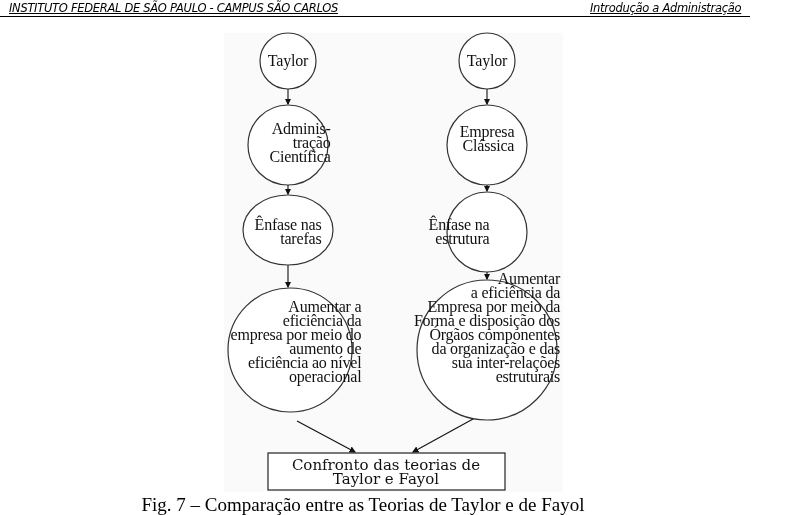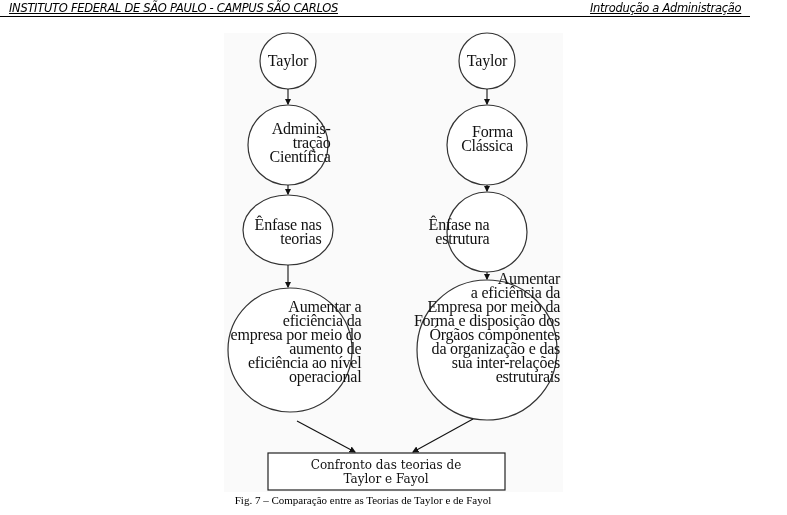--- a/index.html
+++ b/index.html
@@ -23,26 +23,26 @@
       position: absolute; left: 224px; top: 33px; width: 339px; height: 459px; background: #fafafa;
     }
     svg.diagram { position: absolute; left: 0; top: 0; }
     .node-text {
       position: absolute; transform: translate(-50%, -50%);
       font-family: Liberation Serif, serif; font-size: 16px; line-height: 14px;
       color: #111; text-align: right; white-space: pre-line; letter-spacing: -0.2px;
     }
     .box-text {
       position: absolute; transform: translate(-50%, -50%);
-      font-family: "DejaVu Serif", serif; font-size: 12px; line-height: 14px;
+      font-family: "DejaVu Serif", serif; font-size: 15px; line-height: 14px;
       color: #111; text-align: center; white-space: pre-line;
     }
     .caption {
       position: absolute; left: 0; width: 726px; top: 494px; text-align: center;
-      font-family: "Liberation Serif", serif; font-size: 11px; color: #000;
+      font-family: "Liberation Serif", serif; font-size: 19px; color: #000;
     }
   </style>
 </head>
 <body>
 
 <div class="header-left">INSTITUTO FEDERAL DE SÃO PAULO - CAMPUS SÃO CARLOS</div>
 <div class="header-right">Introdução a Administração</div>
 <div class="header-rule"></div>
 
 <div class="figure-bg"></div>
@@ -77,30 +77,30 @@
     <line x1="297" y1="421" x2="355" y2="452" marker-end="url(#arr)"></line>
     <line x1="473" y1="419" x2="413" y2="452" marker-end="url(#arr)"></line>
   </g>
 </svg>
 
 <div class="node-text" style="left:288px; top:61px;">Taylor</div>
 <div class="node-text" style="left:300px; top:143px;">Adminis-
 tração
 Científica</div>
 <div class="node-text" style="left:288px; top:232px;">Ênfase nas
-teorias</div>
+tarefas</div>
 <div class="node-text" style="left:296px; top:342px;">Aumentar a
 eficiência da
 empresa por meio do
 aumento de
 eficiência ao nível
 operacional</div>
 
 <div class="node-text" style="left:487px; top:61px;">Taylor</div>
-<div class="node-text" style="left:487px; top:139px;">Forma
+<div class="node-text" style="left:487px; top:139px;">Empresa
 Clássica</div>
 <div class="node-text" style="left:459px; top:232px;">Ênfase na
 estrutura</div>
 <div class="node-text" style="left:487px; top:328px;">Aumentar
 a eficiência da
 Empresa por meio da
 Forma e disposição dos
 Órgãos componentes
 da organização e das
 sua inter-relações

